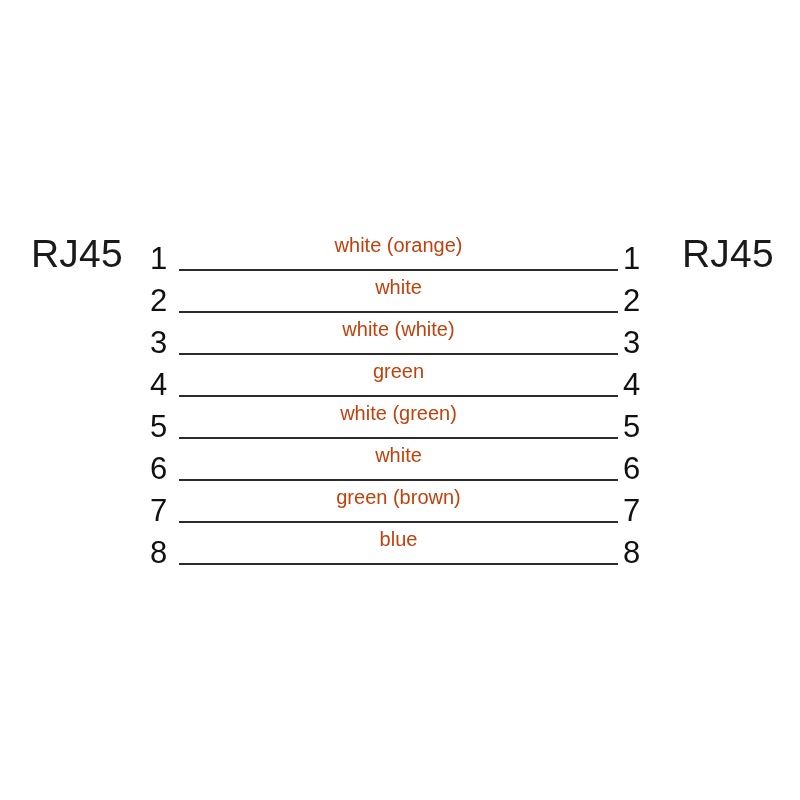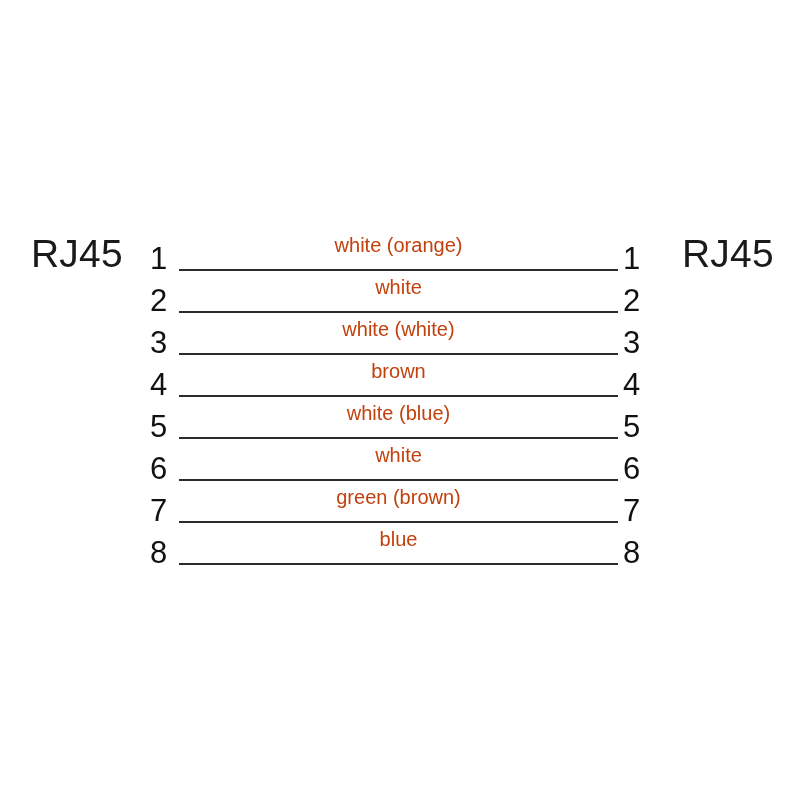--- a/index.html
+++ b/index.html
@@ -100,28 +100,28 @@
 
   <div class="pin-row" style="top:353px;">
     <span class="pin-number left">3</span>
     <span class="wire-label">white (white)</span>
     <span class="wire-line"></span>
     <span class="pin-number right">3</span>
   </div>
 
   <div class="pin-row" style="top:395px;">
     <span class="pin-number left">4</span>
-    <span class="wire-label">brown</span>
+    <span class="wire-label">green</span>
     <span class="wire-line"></span>
     <span class="pin-number right">4</span>
   </div>
 
   <div class="pin-row" style="top:437px;">
     <span class="pin-number left">5</span>
-    <span class="wire-label">white (blue)</span>
+    <span class="wire-label">white (green)</span>
     <span class="wire-line"></span>
     <span class="pin-number right">5</span>
   </div>
 
   <div class="pin-row" style="top:479px;">
     <span class="pin-number left">6</span>
     <span class="wire-label">white</span>
     <span class="wire-line"></span>
     <span class="pin-number right">6</span>
   </div>

